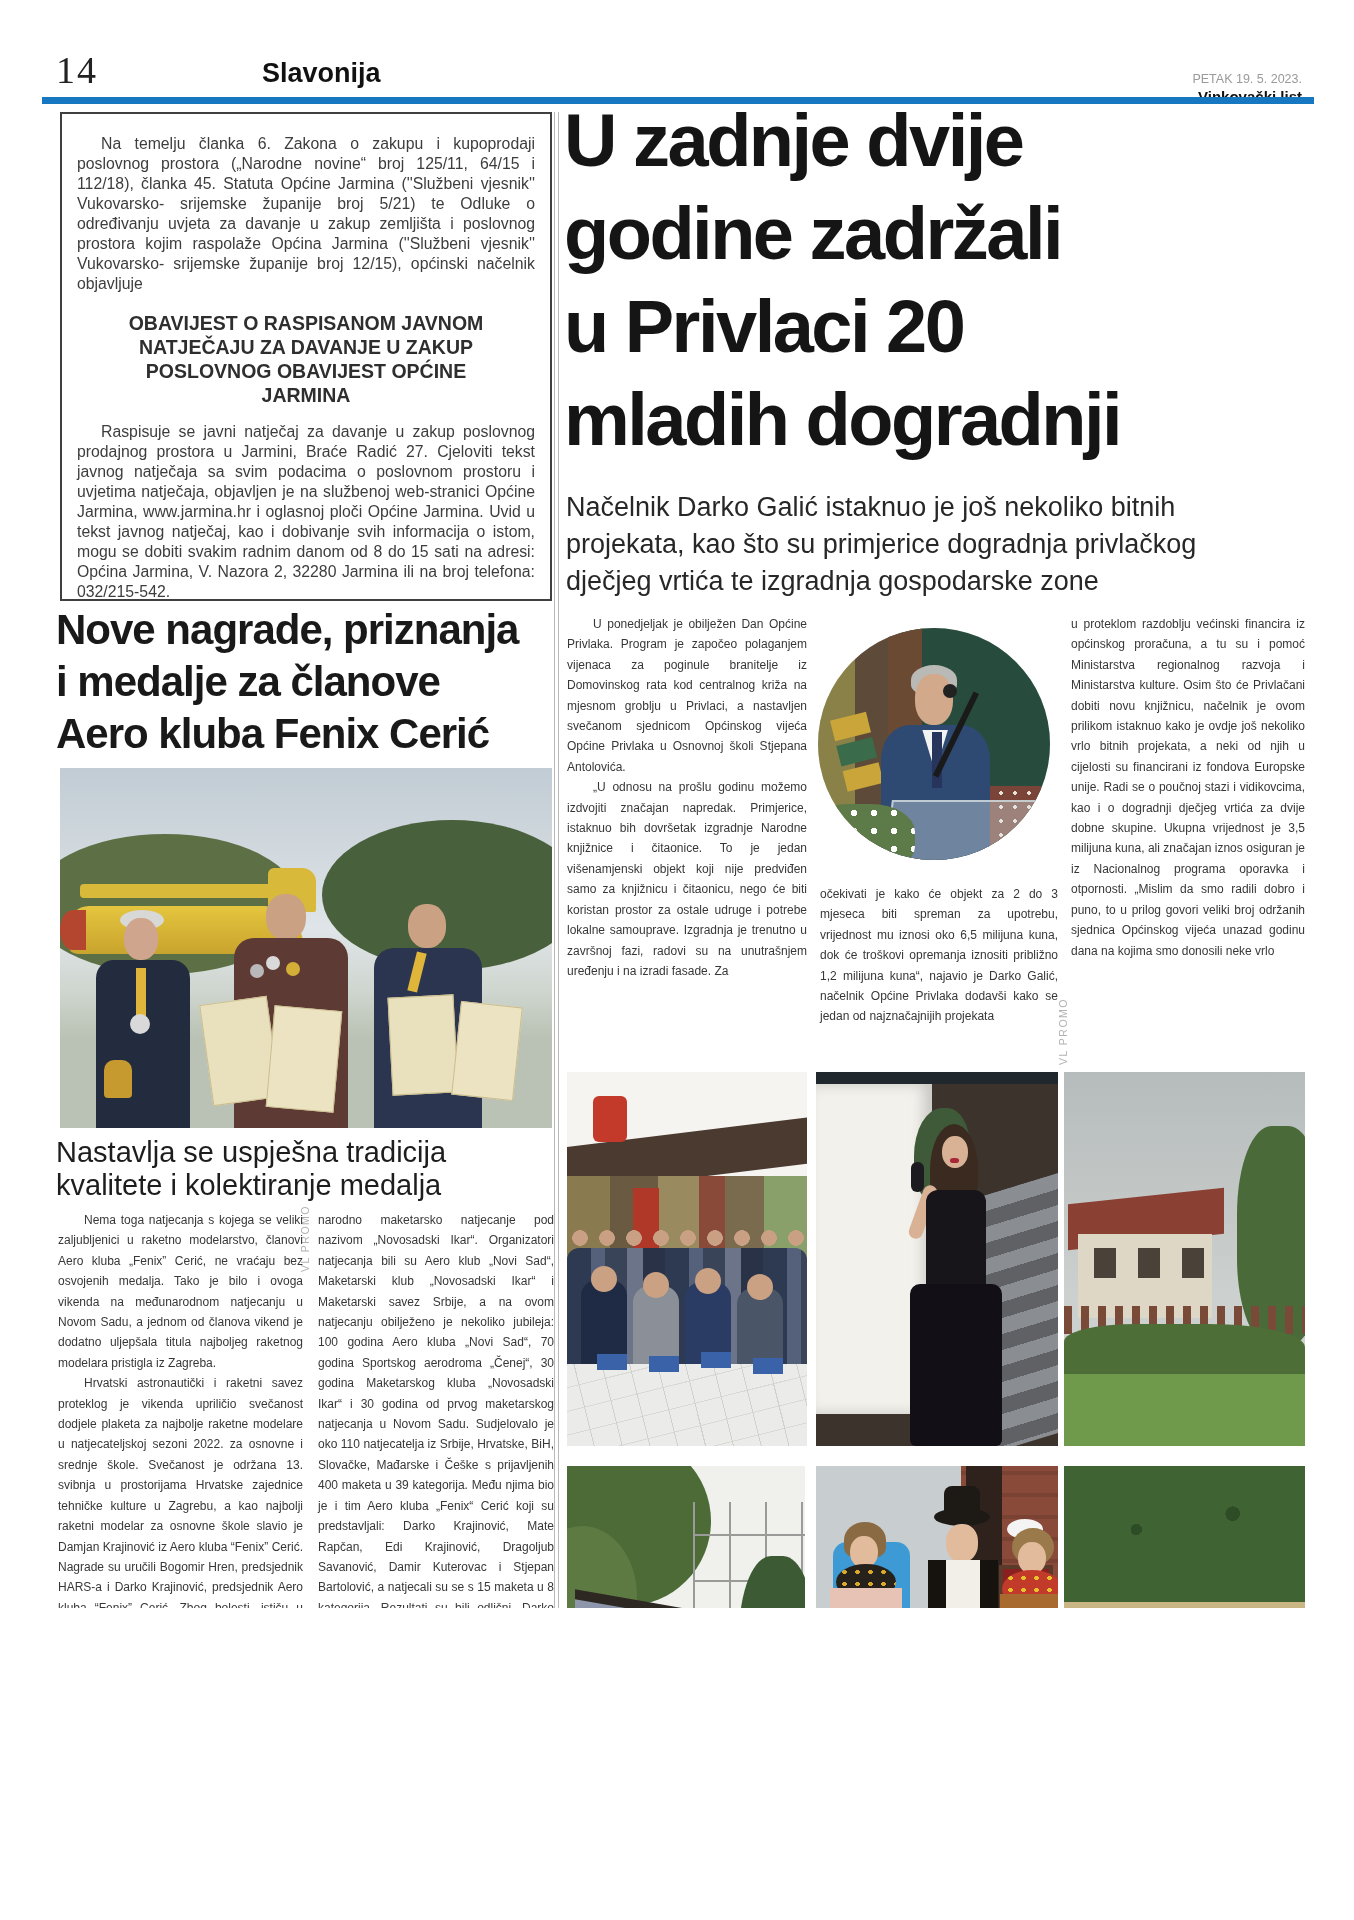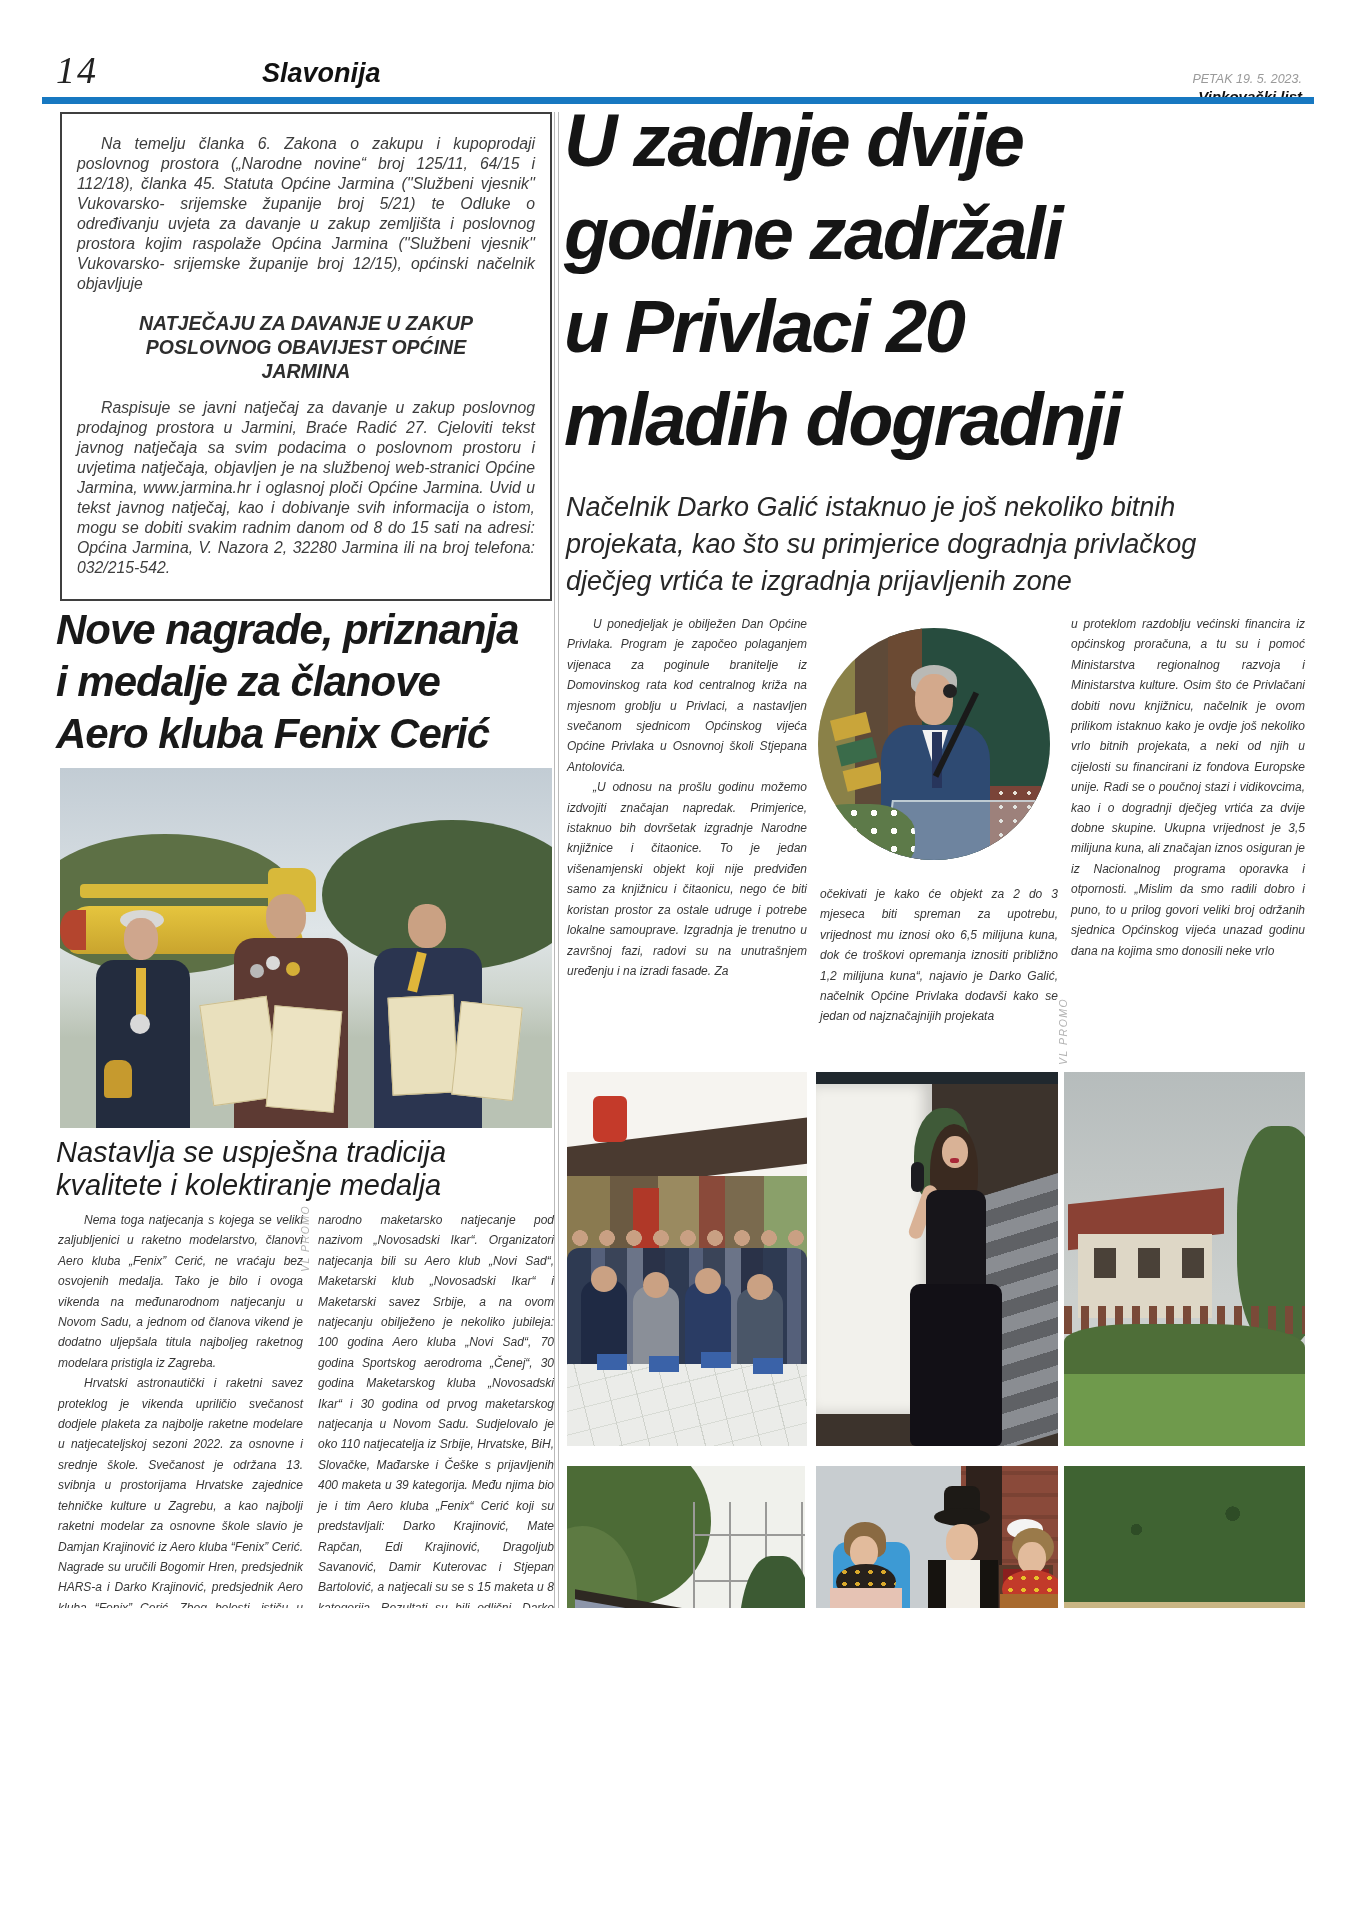--- a/index.html
+++ b/index.html
@@ -1,17 +1,17 @@
 <!DOCTYPE html>
 <html lang="hr"><head>
 <meta charset="utf-8">
 <style>
   html,body{margin:0;padding:0;background:#ffffff;}
   .page{position:relative;width:1354px;height:1608px;background:#fff;overflow:hidden;
-        font-family:"Liberation Sans",sans-serif;color:#333;font-style:italic;}
+        font-family:"Liberation Sans",sans-serif;color:#333;}
   .abs{position:absolute;}
   
   #page-number{left:56px;top:48px;font-family:"Liberation Serif",serif;font-size:38px;font-weight:400;color:#222;letter-spacing:2px;}
   #section-name{left:262px;top:58px;font-size:27px;font-weight:700;color:#111;}
   #header-right{right:52px;top:52px;text-align:right;line-height:1.25;}
   #header-date{font-size:12.5px;color:#9a9a9a;margin-top:20px;}
   #header-publication{font-size:15px;font-weight:700;color:#111;}
   #header-rule{left:42px;top:97px;width:1272px;height:7px;background:#1778c1;}
   
   #vertical-rule{left:554px;top:112px;width:3px;height:1760px;border-left:1px solid #b9b9b9;border-right:1px solid #b9b9b9;}
@@ -58,20 +58,21 @@
   <div class="abs" id="header-right">
     <div id="header-date">PETAK 19. 5. 2023.</div>
     <div id="header-publication">Vinkovački list</div>
   </div>
   <div class="abs" id="header-rule"></div>
   <div class="abs" id="vertical-rule"></div>
 
   <div class="abs" id="notice-box">
     <p class="notice-para">Na temelju članka 6. Zakona o zakupu i kupoprodaji poslovnog prostora („Narodne novine“ broj 125/11, 64/15 i 112/18), članka 45. Statuta Općine Jarmina (''Službeni vjesnik'' Vukovarsko- srijemske županije broj 5/21) te Odluke o određivanju uvjeta za davanje u zakup zemljišta i poslovnog prostora kojim raspolaže Općina Jarmina (''Službeni vjesnik'' Vukovarsko- srijemske županije broj 12/15), općinski načelnik objavljuje</p>
     <div id="notice-title">
+      <div>OBAVIJEST O RASPISANOM JAVNOM</div>
       <div>NATJEČAJU ZA DAVANJE U ZAKUP</div>
       <div>POSLOVNOG OBAVIJEST OPĆINE</div>
       <div>JARMINA</div>
     </div>
     <p class="notice-para">Raspisuje se javni natječaj za davanje u zakup poslovnog prodajnog prostora u Jarmini, Braće Radić 27. Cjeloviti tekst javnog natječaja sa svim podacima o poslovnom prostoru i uvjetima natječaja, objavljen je na službenoj web-stranici Općine Jarmina, www.jarmina.hr i oglasnoj ploči Općine Jarmina. Uvid u tekst javnog natječaj, kao i dobivanje svih informacija o istom, mogu se dobiti svakim radnim danom od 8 do 15 sati na adresi: Općina Jarmina, V. Nazora 2, 32280 Jarmina ili na broj telefona: 032/215-542.</p>
   </div>
 
   <div class="abs" id="aero-headline">
     <div>Nove nagrade, priznanja</div>
     <div>i medalje za članove</div>
@@ -122,21 +123,21 @@
   <div class="abs" id="main-headline">
     <div>U zadnje dvije</div>
     <div>godine zadržali</div>
     <div>u Privlaci 20</div>
     <div>mladih dogradnji</div>
   </div>
 
   <div class="abs" id="main-standfirst">
     <div>Načelnik Darko Galić istaknuo je još nekoliko bitnih</div>
     <div>projekata, kao što su primjerice dogradnja privlačkog</div>
-    <div>dječjeg vrtića te izgradnja prijavljenih zone</div>
+    <div>dječjeg vrtića te izgradnja gospodarske zone</div>
   </div>
 
   <div class="abs bodytext" id="main-col1">
     <p>U ponedjeljak je obilježen Dan Općine Privlaka. Program je započeo polaganjem vijenaca za poginule branitelje iz Domovinskog rata kod centralnog križa na mjesnom groblju u Privlaci, a nastavljen svečanom sjednicom Općinskog vijeća Općine Privlaka u Osnovnoj školi Stjepana Antolovića.</p>
     <p>„U odnosu na prošlu godinu možemo izdvojiti značajan napredak. Primjerice, istaknuo bih dovršetak izgradnje Narodne knjižnice i čitaonice. To je jedan višenamjenski objekt koji nije predviđen samo za knjižnicu i čitaonicu, nego će biti koristan prostor za ostale udruge i potrebe lokalne samouprave. Izgradnja je trenutno u završnoj fazi, radovi su na unutrašnjem uređenju i na izradi fasade. Za</p>
   </div>
 
   <div class="photo" id="speaker-photo">
     <div style="inset:0;background:linear-gradient(90deg,#8a8148 0 16%,#5e4a38 16% 30%,#274c3e 30% 100%);"></div>
     <div style="left:6%;top:38%;width:16%;height:9%;background:#c9a53a;transform:rotate(-14deg);box-shadow:0 26px 0 #3a6b4a,0 52px 0 #c9a53a;"></div>

